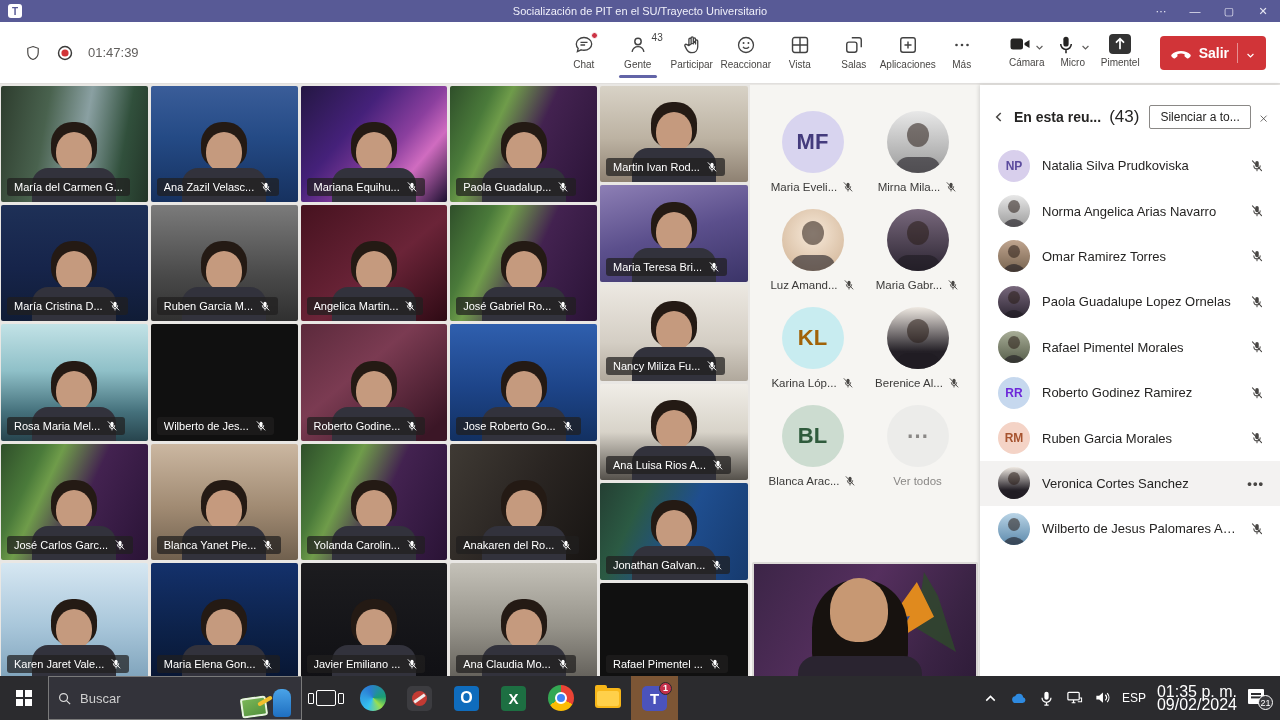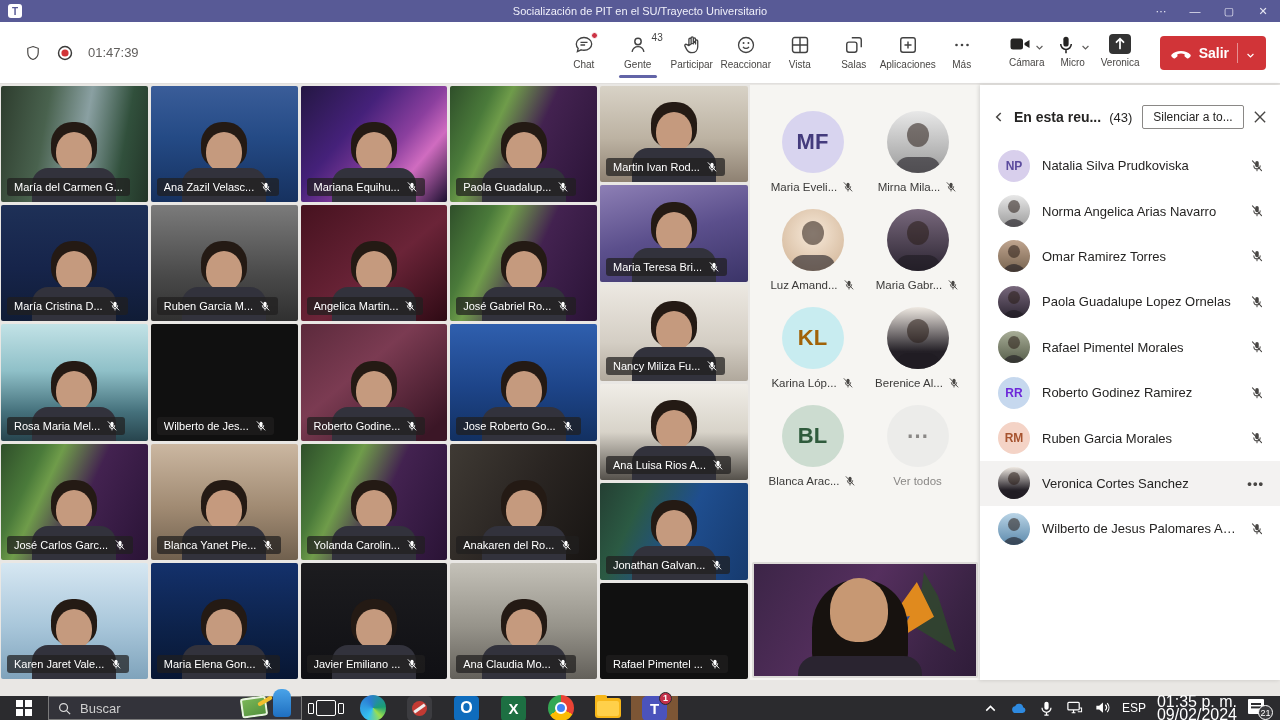--- a/index.html
+++ b/index.html
@@ -103,35 +103,35 @@
   .flower-g { position:absolute; right:20px; top:8px; width:40px; height:80px; background:#2e4a2b; clip-path:polygon(20% 0,55% 30%,100% 100%,0 70%); opacity:.8; }
   .spk-hair { position:absolute; left:58px; bottom:-8px; width:96px; height:104px; background:#17120f; border-radius:46% 46% 30% 30%; }
   .spk-face { position:absolute; left:76px; bottom:34px; width:58px; height:64px; background:#c79873; border-radius:50% 50% 44% 44%; }
   .spk-bod { position:absolute; left:44px; bottom:-14px; width:124px; height:34px; background:#2a2430; border-radius:18px 18px 0 0; }
 
   
   .panel { position:absolute; left:980px; top:0; right:0; bottom:0; background:#fff; box-shadow:-1px 0 4px rgba(0,0,0,.15); }
   .panel-header { display:flex; align-items:center; padding:20px 12px 10px 12px; gap:8px; }
   .ph-back { width:14px; height:14px; color:#484644; flex:none; cursor:pointer; }
   .ph-title { font-size:14px; font-weight:bold; color:#252423; white-space:nowrap; }
-  .ph-count { font-size:13px; color:#252423; }
+  .ph-count { font-size:17px; color:#252423; }
   .ph-mute-all { margin-left:2px; font-size:12px; color:#252423; border:1px solid #8a8886; background:#fff; border-radius:2px; padding:4px 10px; white-space:nowrap; cursor:pointer; }
   .ph-close { margin-left:auto; width:16px; height:16px; color:#484644; cursor:pointer; }
   .plist { margin-top:4px; }
   .prow { display:flex; align-items:center; height:45.4px; padding:0 16px 0 18px; gap:12px; cursor:pointer; }
   .prow.hovered { background:#f3f2f1; }
   .pav { width:32px; height:32px; border-radius:50%; flex:none; display:flex; align-items:center; justify-content:center; font-size:12px; font-weight:bold; position:relative; overflow:hidden; }
   .pname { font-size:13px; color:#252423; white-space:nowrap; overflow:hidden; text-overflow:ellipsis; flex:1; }
   .prow .mic-off { width:14px; height:14px; color:#484644; }
   .prow .more-dots { font-size:13px; color:#484644; letter-spacing:1px; font-weight:bold; }
   .pav.mini-sil::before { top:5px; width:12px; height:13px; }
   .pav.mini-sil::after { bottom:-4px; width:24px; height:12px; }
 
   
-  .taskbar { position:absolute; left:0; right:0; bottom:0; height:24px; background:#2b2b2e; display:flex; align-items:stretch; color:#fff; }
+  .taskbar { position:absolute; left:0; right:0; bottom:0; height:44px; background:#2b2b2e; display:flex; align-items:stretch; color:#fff; }
   .tk-start { width:48px; display:flex; align-items:center; justify-content:center; cursor:pointer; }
   .win-logo { display:grid; grid-template-columns:7px 7px; grid-template-rows:7px 7px; gap:1.5px; }
   .win-logo i { background:#fff; }
   .tk-search { width:254px; background:#33333a; border:1px solid #7a7a7a; display:flex; align-items:center; padding:0 8px; gap:8px; position:relative; cursor:text; }
   .tk-search .ico { width:15px; height:15px; color:#ddd; flex:none; }
   .tk-search-txt { font-size:13px; color:#cfcfcf; }
   .tk-art { position:absolute; right:6px; bottom:0; width:58px; height:34px; }
   .art-book { position:absolute; left:4px; bottom:2px; width:26px; height:20px; background:linear-gradient(160deg,#7fba5a,#4e8e3a); border-radius:3px; transform:rotate(-8deg); box-shadow:inset 0 0 0 2px #e9f3e2; }
   .art-pencil { position:absolute; left:20px; bottom:16px; width:16px; height:4px; background:#f2c02e; transform:rotate(-30deg); border-radius:2px; }
   .art-fig { position:absolute; right:4px; bottom:2px; width:18px; height:28px; background:linear-gradient(180deg,#4aa3e8,#1f6fc0); border-radius:8px 8px 4px 4px; }
@@ -293,21 +293,21 @@
       <div class="media-group">
         <span class="media-top">
             <span class="share-box" id="ico-share">
               <svg viewBox="0 0 20 20">
                 <g stroke="#fff" stroke-width="1.6" fill="none" stroke-linecap="round">
                   <path d="M10 14V5.5M6.8 8.4L10 5.2l3.2 3.2"></path>
                 </g>
               </svg>
             </span>
           </span>
-        <span class="media-lbl">Veronica</span>
+        <span class="media-lbl">Pimentel</span>
       </div>
       <div class="leave-btn">
         <span class="ico" id="ico-phone"><svg viewBox="0 0 22 12" fill="currentColor">
               <path d="M11 2c-4 0-7.2 1.4-9.3 3.6-.6.6-.6 1.5 0 2.1l1.4 1.4c.5.5 1.4.6 2 .1l1.9-1.4c.4-.3.6-.8.5-1.3l-.2-1.3c1.2-.4 2.4-.6 3.7-.6s2.5.2 3.7.6l-.2 1.3c-.1.5.1 1 .5 1.3l1.9 1.4c.6.5 1.5.4 2-.1l1.4-1.4c.6-.6.6-1.5 0-2.1C18.2 3.4 15 2 11 2z"></path>
             </svg></span>
         <span class="leave-lbl">Salir</span>
         <span class="leave-sep"></span>
         <span class="chev" id="chev-leave" style="color:#fff"><svg viewBox="0 0 12 12" fill="none" stroke="currentColor" stroke-width="1.3">
               <path d="M2.8 4.4L6 7.6l3.2-3.2"></path>
             </svg></span>

